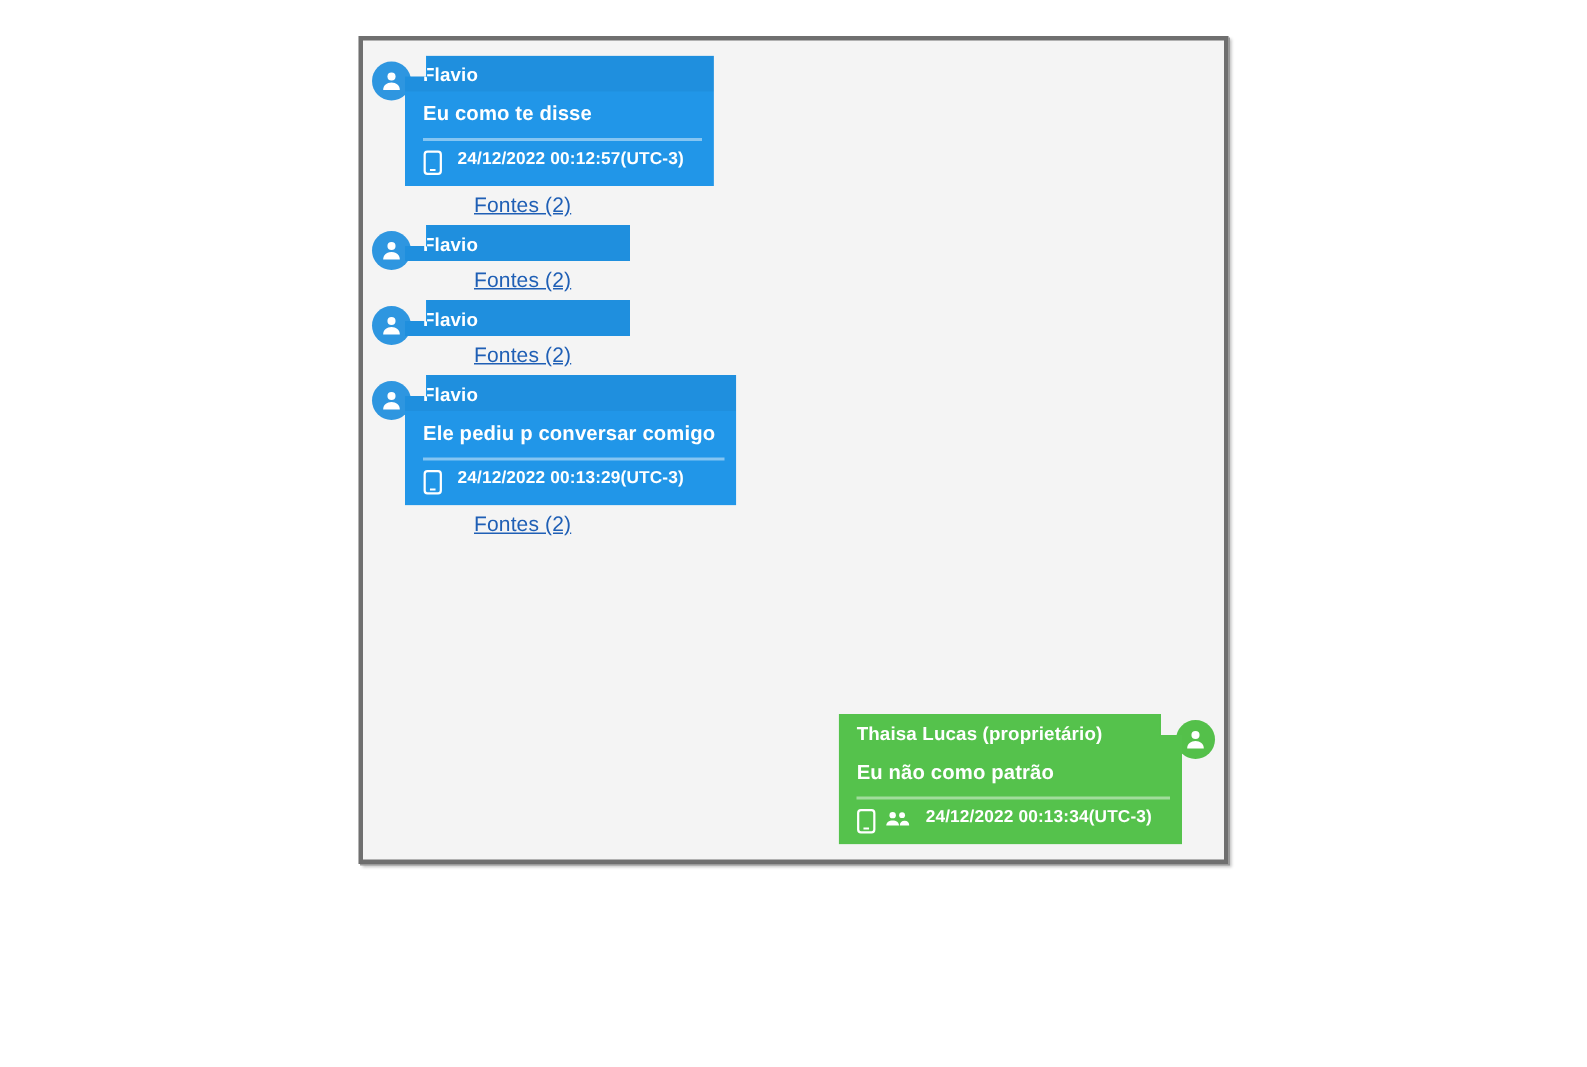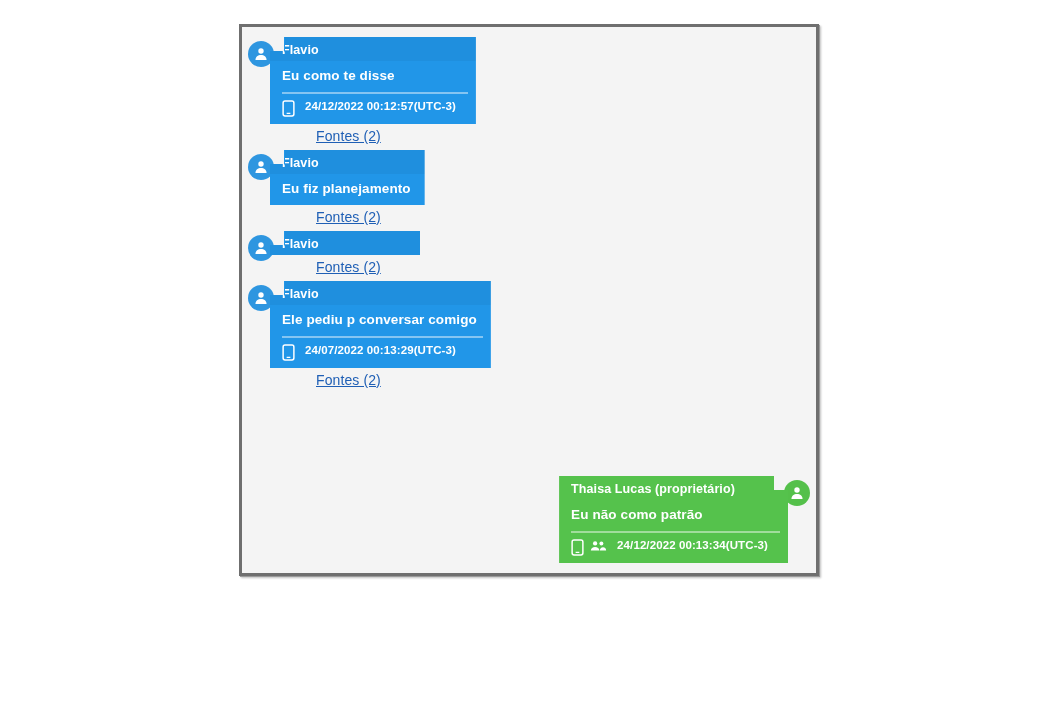--- a/index.html
+++ b/index.html
@@ -170,21 +170,20 @@
       <div class="msg-row incoming">
         <div class="avatar blue">
           <svg width="18" height="18" viewBox="0 0 24 24" fill="#ffffff">
             <circle cx="12" cy="8" r="3.6"></circle>
             <path d="M4.6 20c0-4.1 3.3-6.6 7.4-6.6s7.4 2.5 7.4 6.6z"></path>
           </svg>
         </div>
         <div class="bubble-col">
           <div class="bubble incoming">
             <div class="bubble-sender">Flavio</div>
-            <div class="bubble-text">Eu fiz planejamento</div>
           </div>
           <a class="sources-link">Fontes (2)</a>
         </div>
       </div>
       <div class="msg-row incoming">
         <div class="avatar blue">
           <svg width="18" height="18" viewBox="0 0 24 24" fill="#ffffff">
             <circle cx="12" cy="8" r="3.6"></circle>
             <path d="M4.6 20c0-4.1 3.3-6.6 7.4-6.6s7.4 2.5 7.4 6.6z"></path>
           </svg>
@@ -207,21 +206,21 @@
           <div class="bubble incoming">
             <div class="bubble-sender">Flavio</div>
             <div class="bubble-text">Ele pediu p conversar comigo</div>
             <div class="bubble-footer">
               <span>
                 <svg width="13" height="17" viewBox="0 0 14 18" fill="none" stroke="#ffffff" stroke-width="1.6">
                   <rect x="1.2" y="1" width="11.6" height="16" rx="2"></rect>
                   <line x1="5" y1="14.2" x2="9" y2="14.2" stroke-width="1.3"></line>
                 </svg>
               </span>
-              <span class="stamp">24/07/2022 00:13:29(UTC-3)</span>
+              <span class="stamp">24/12/2022 00:13:29(UTC-3)</span>
             </div>
           </div>
           <a class="sources-link">Fontes (2)</a>
         </div>
       </div>
       <div class="msg-row outgoing" style="margin-top: auto; margin-bottom: 10px;">
         <div class="bubble-col right">
           <div class="bubble outgoing">
             <div class="bubble-sender">Thaisa Lucas (proprietário)</div>
             <div class="bubble-text">Eu não como patrão</div>

